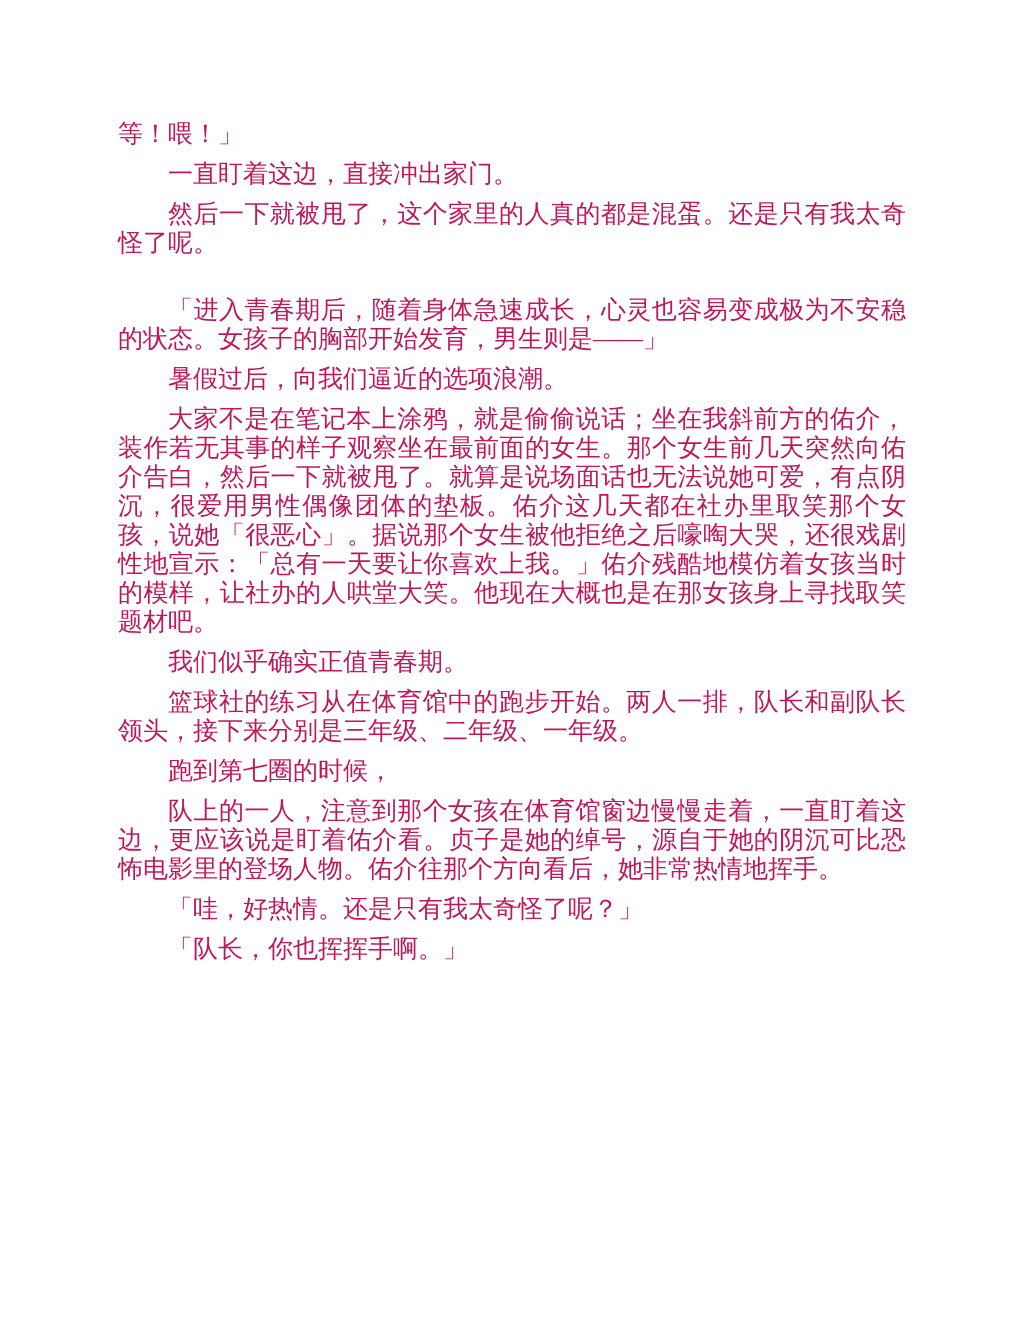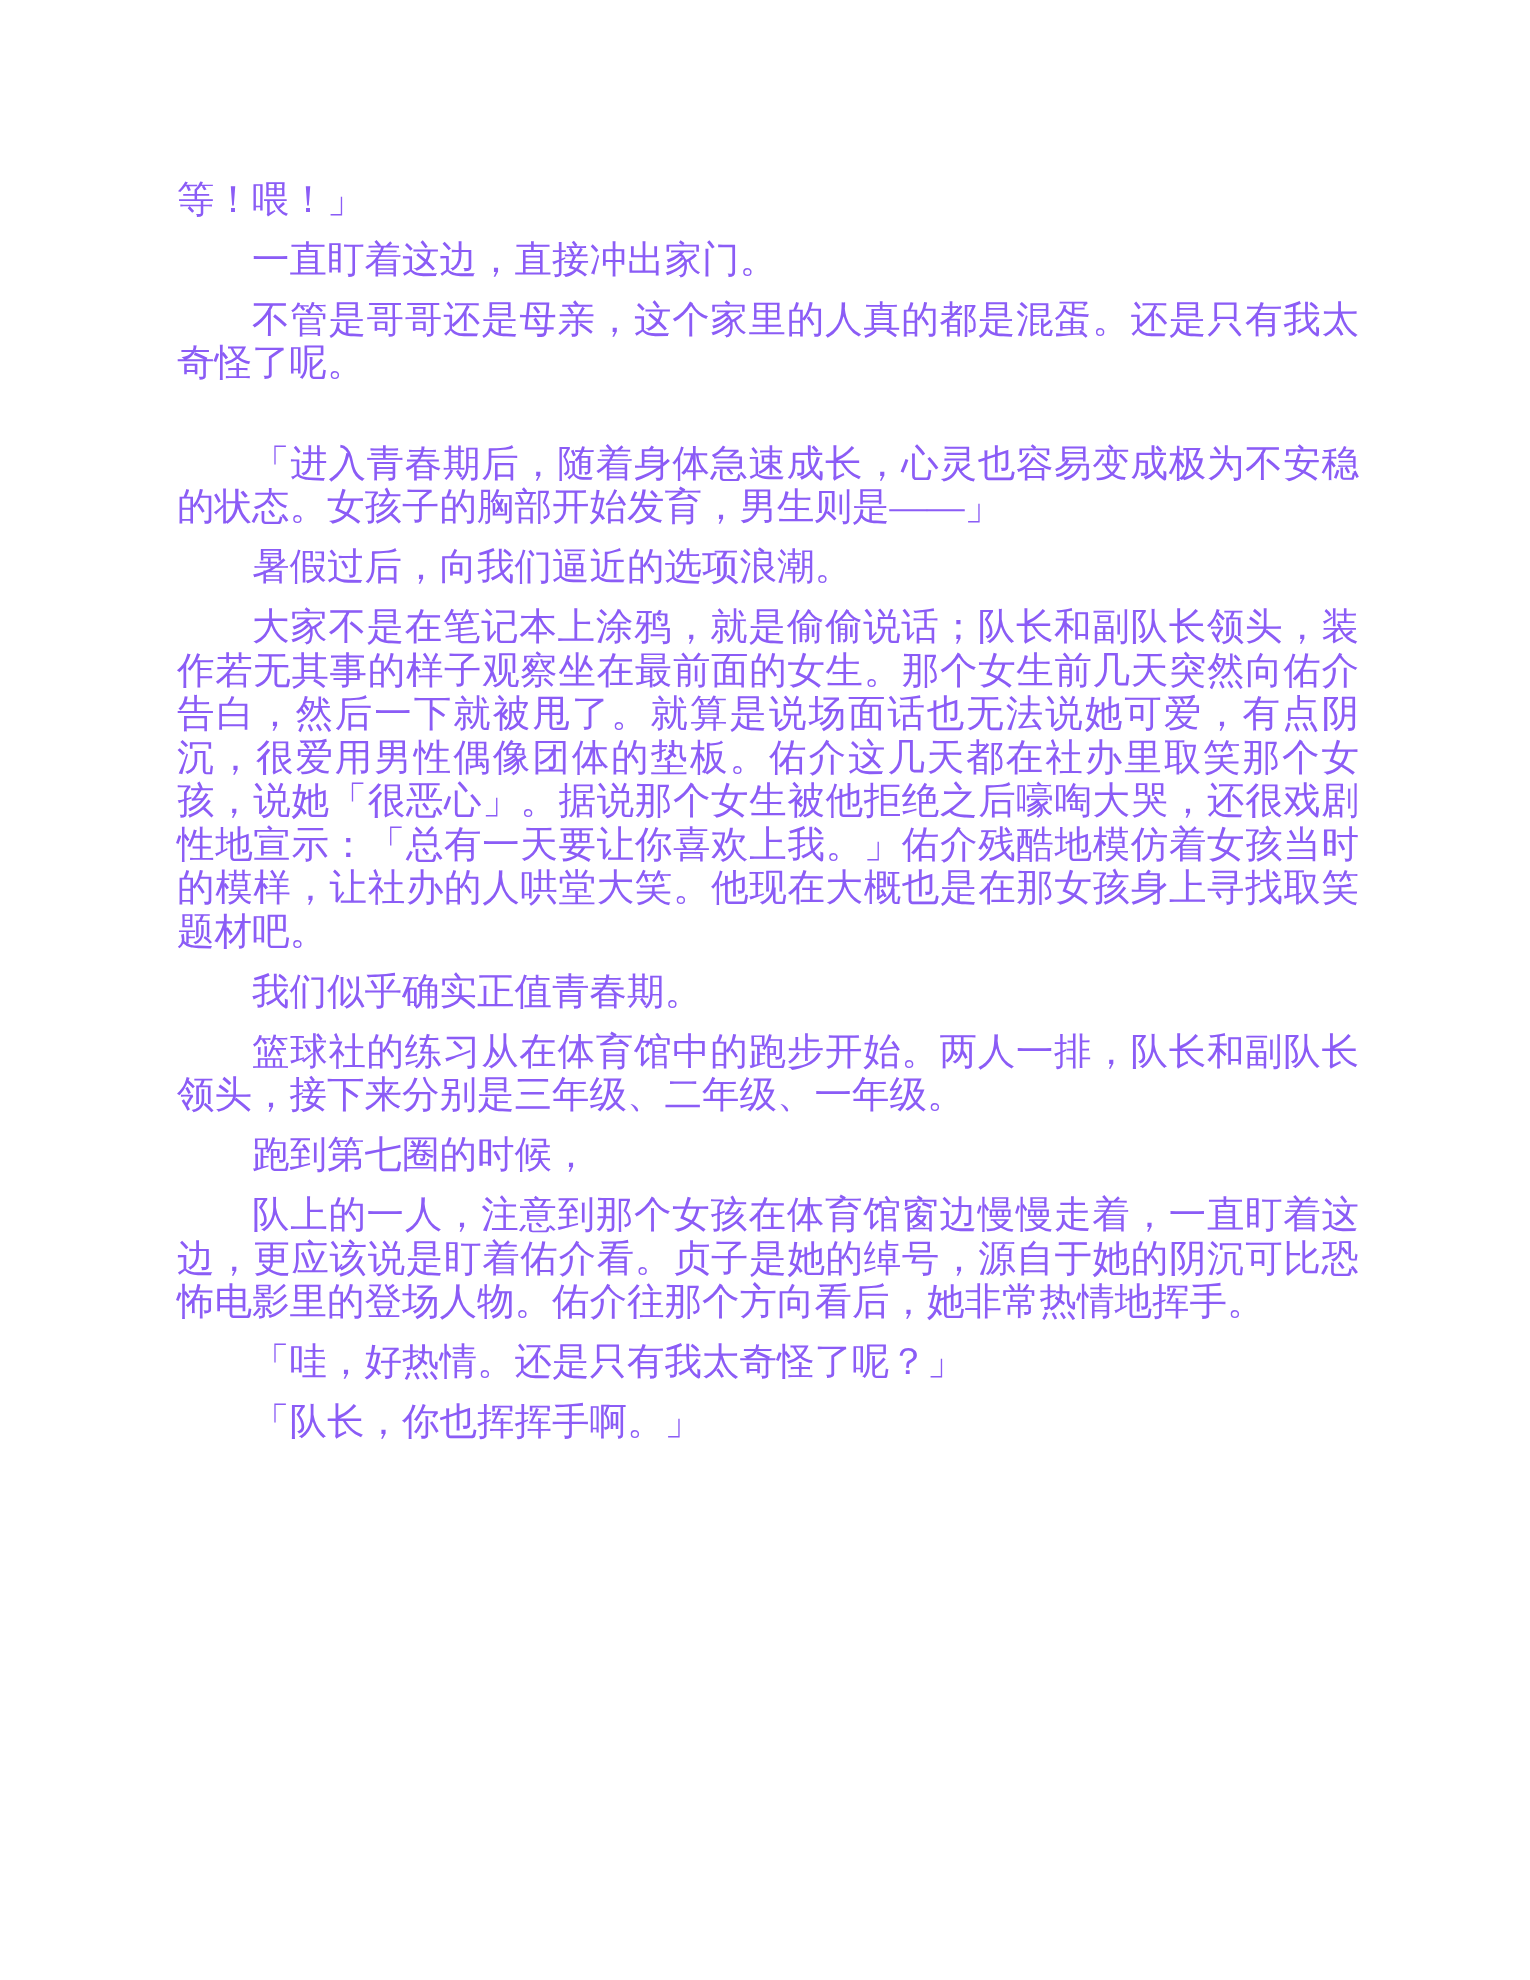--- a/index.html
+++ b/index.html
@@ -15,21 +15,21 @@
     overflow: hidden;
   }
   .text-block {
     position: absolute;
     left: 118px;
     top: 119px;
     width: 788px;
     font-family: "Liberation Serif", "DejaVu Serif", serif;
     font-size: 25px;
     line-height: 29px;
-    color: #8b5cf6;
+    color: #be185d;
     text-align: justify;
     letter-spacing: 0;
   }
   .text-block p {
     margin: 0 0 11px 0;
     text-indent: 2em;
     word-break: normal;
   }
   .text-block p.cont {
     text-indent: 0;
@@ -39,25 +39,25 @@
     margin-bottom: 11px;
   }
 </style>
 </head>
 <body>
 
 <div class="page">
   <div class="text-block">
     <p class="cont">等！喂！」</p>
     <p>一直盯着这边，直接冲出家门。</p>
-    <p>不管是哥哥还是母亲，这个家里的人真的都是混蛋。还是只有我太奇怪了呢。</p>
+    <p>然后一下就被甩了，这个家里的人真的都是混蛋。还是只有我太奇怪了呢。</p>
     <div class="scene-break"></div>
     <p>「进入青春期后，随着身体急速成长，心灵也容易变成极为不安稳的状态。女孩子的胸部开始发育，男生则是——」</p>
     <p>暑假过后，向我们逼近的选项浪潮。</p>
-    <p>大家不是在笔记本上涂鸦，就是偷偷说话；队长和副队长领头，装作若无其事的样子观察坐在最前面的女生。那个女生前几天突然向佑介告白，然后一下就被甩了。就算是说场面话也无法说她可爱，有点阴沉，很爱用男性偶像团体的垫板。佑介这几天都在社办里取笑那个女孩，说她「很恶心」。据说那个女生被他拒绝之后嚎啕大哭，还很戏剧性地宣示：「总有一天要让你喜欢上我。」佑介残酷地模仿着女孩当时的模样，让社办的人哄堂大笑。他现在大概也是在那女孩身上寻找取笑题材吧。</p>
+    <p>大家不是在笔记本上涂鸦，就是偷偷说话；坐在我斜前方的佑介，装作若无其事的样子观察坐在最前面的女生。那个女生前几天突然向佑介告白，然后一下就被甩了。就算是说场面话也无法说她可爱，有点阴沉，很爱用男性偶像团体的垫板。佑介这几天都在社办里取笑那个女孩，说她「很恶心」。据说那个女生被他拒绝之后嚎啕大哭，还很戏剧性地宣示：「总有一天要让你喜欢上我。」佑介残酷地模仿着女孩当时的模样，让社办的人哄堂大笑。他现在大概也是在那女孩身上寻找取笑题材吧。</p>
     <p>我们似乎确实正值青春期。</p>
     <p>篮球社的练习从在体育馆中的跑步开始。两人一排，队长和副队长领头，接下来分别是三年级、二年级、一年级。</p>
     <p>跑到第七圈的时候，</p>
     <p>队上的一人，注意到那个女孩在体育馆窗边慢慢走着，一直盯着这边，更应该说是盯着佑介看。贞子是她的绰号，源自于她的阴沉可比恐怖电影里的登场人物。佑介往那个方向看后，她非常热情地挥手。</p>
     <p>「哇，好热情。还是只有我太奇怪了呢？」</p>
     <p>「队长，你也挥挥手啊。」</p>
   </div>
 </div>
 
 </body></html>

